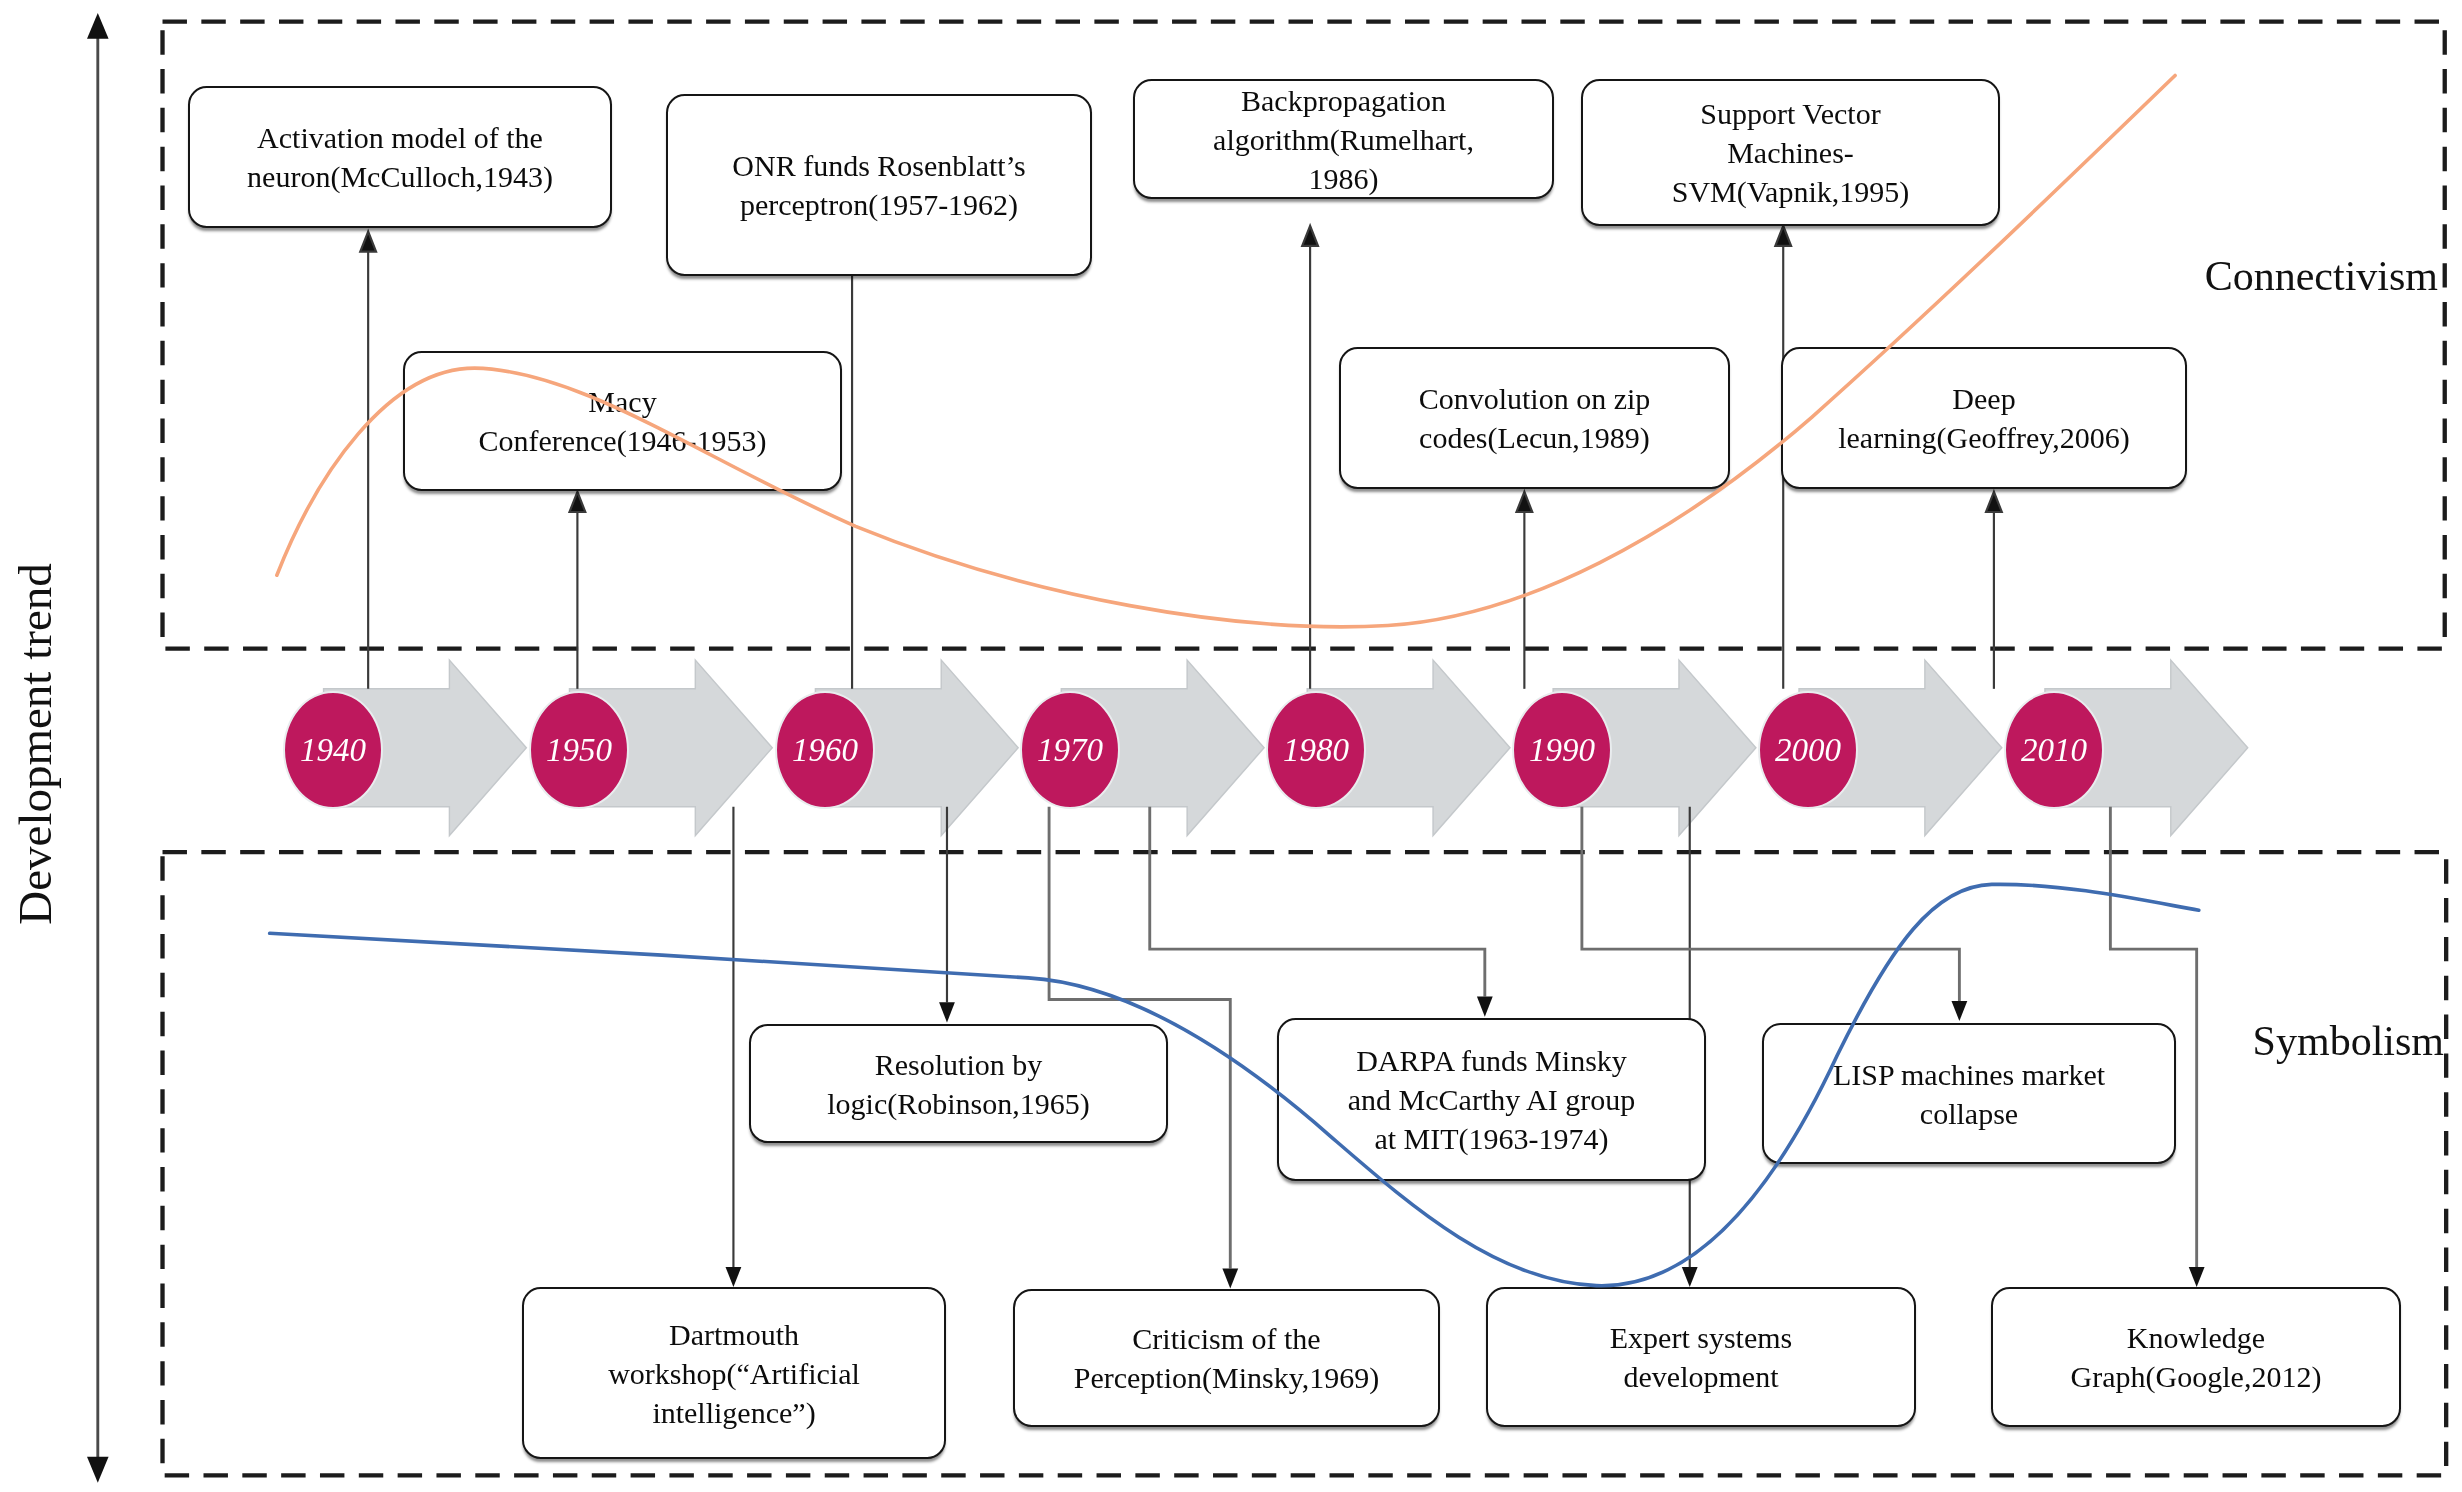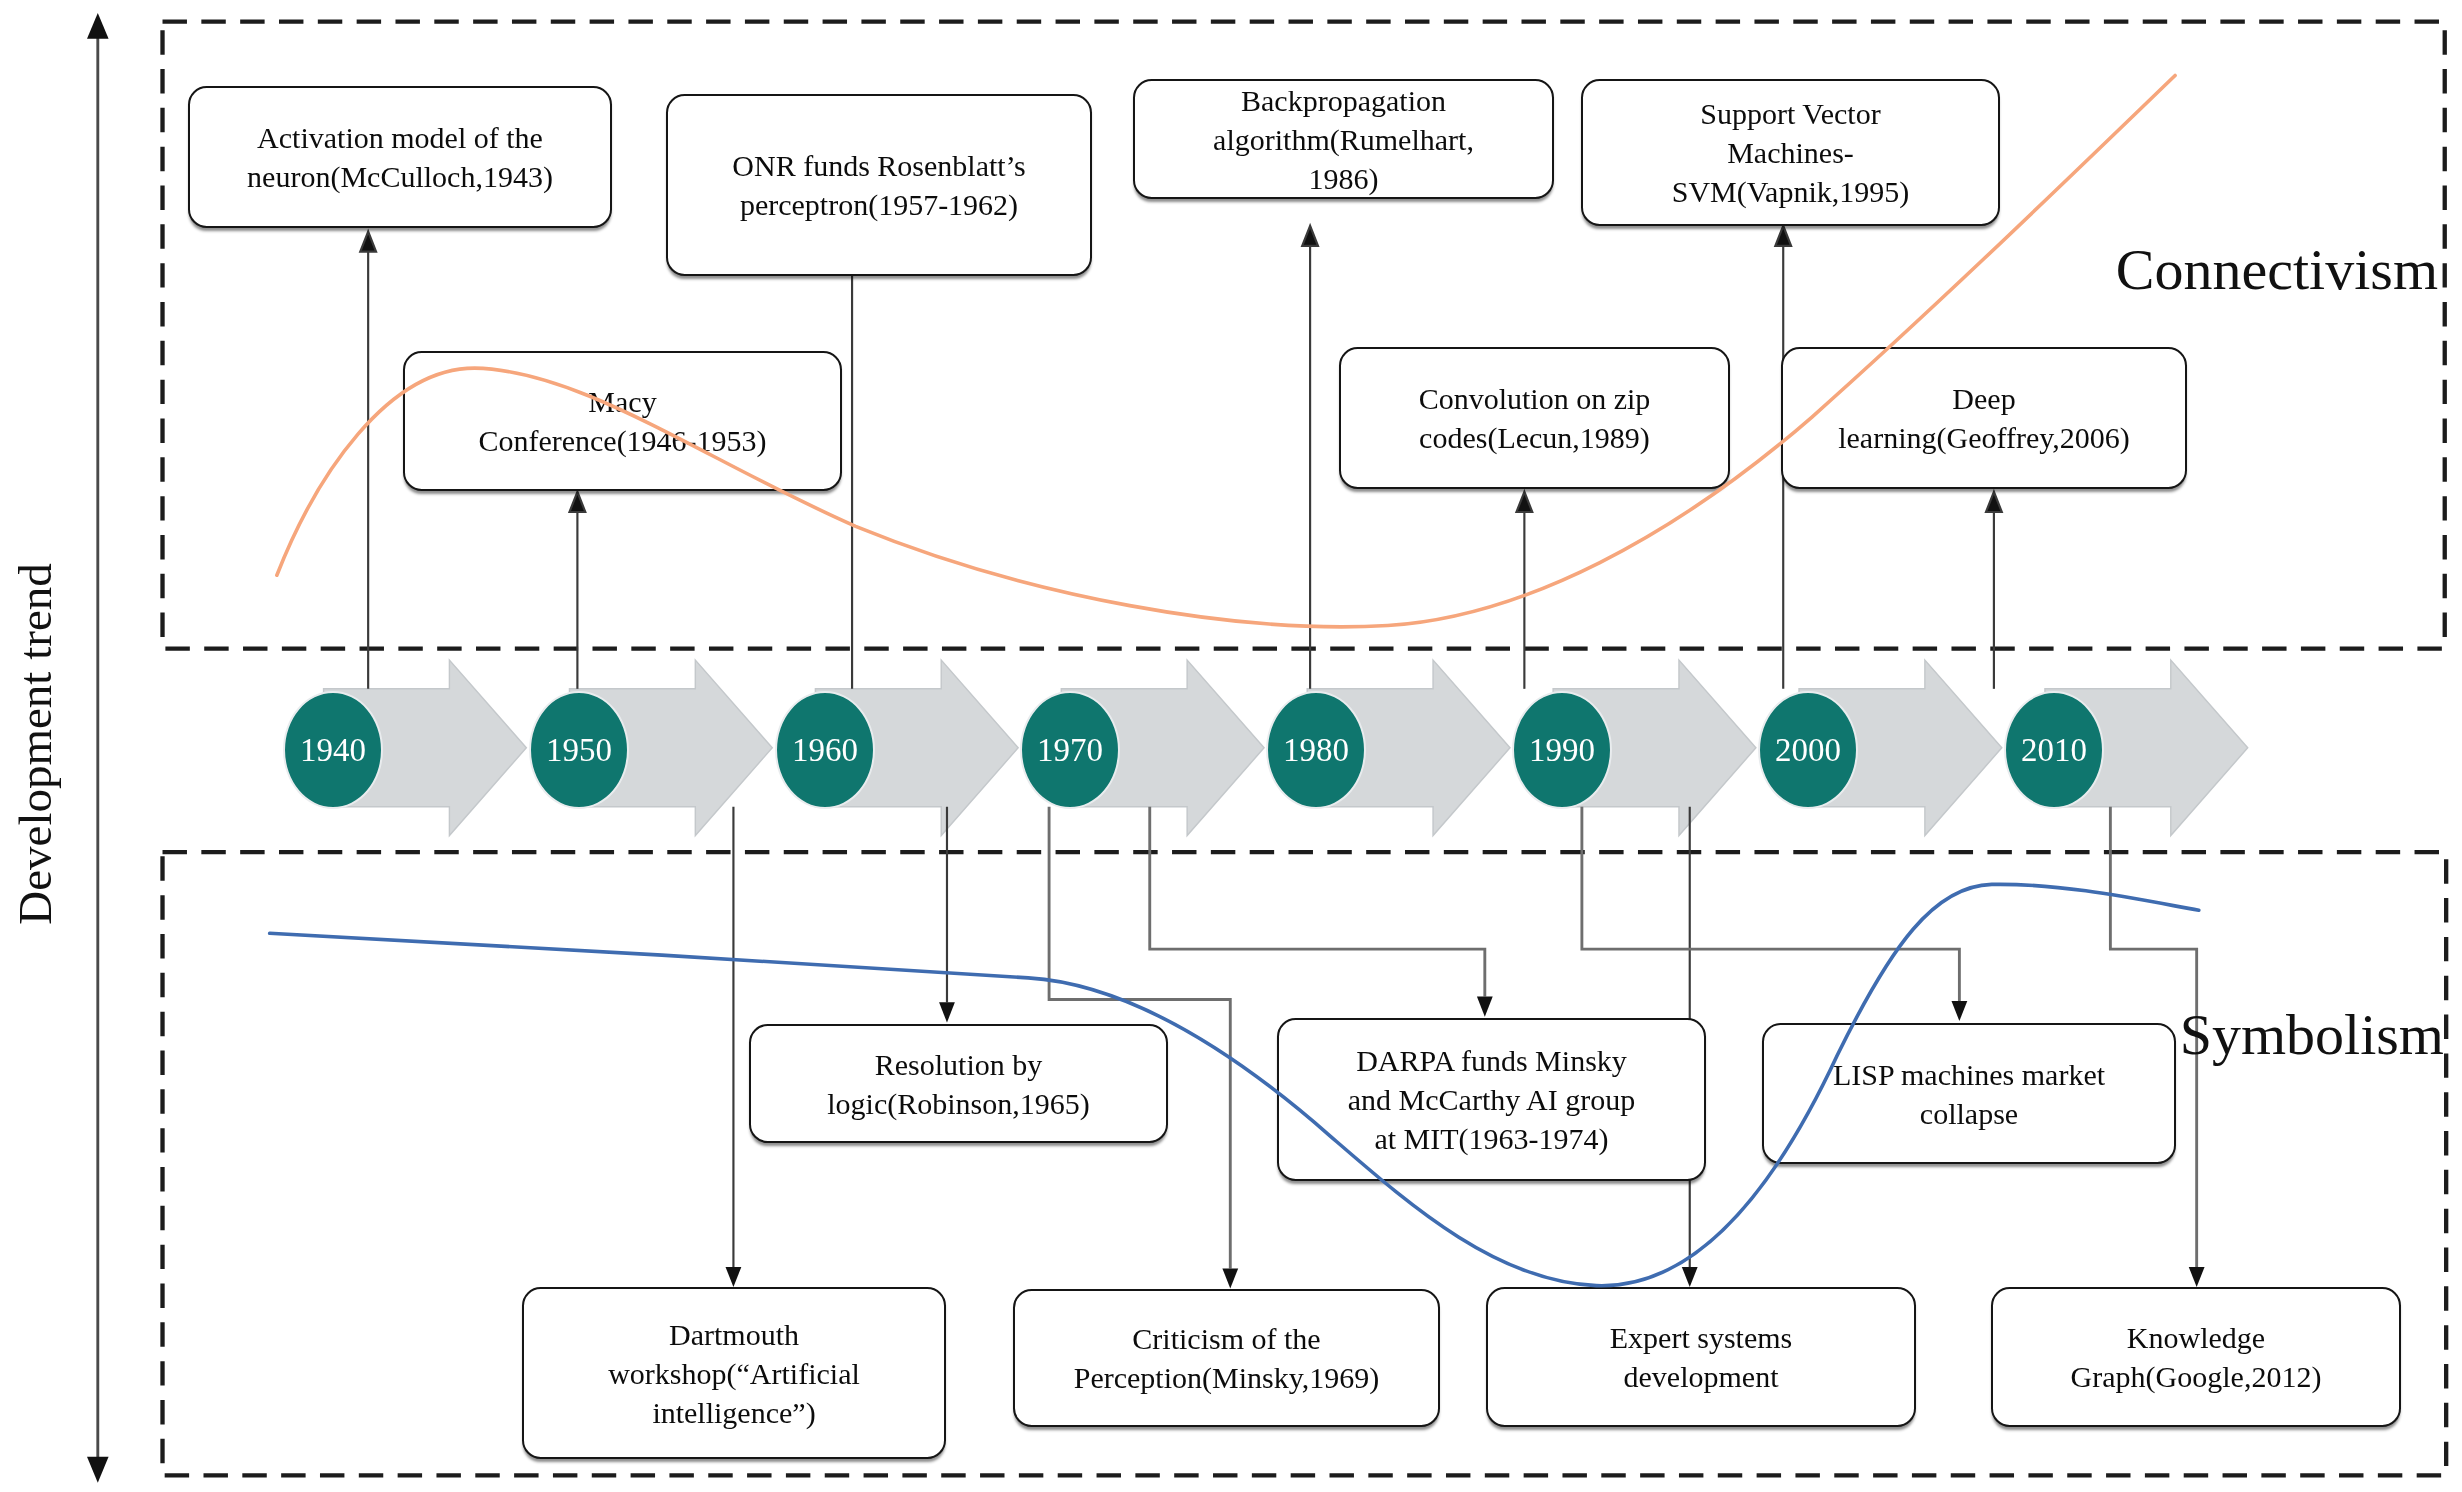--- a/index.html
+++ b/index.html
@@ -3,24 +3,24 @@
 <meta charset="utf-8">
 <style>
   html,body{margin:0;padding:0;background:#ffffff;}
   #stage{position:relative;width:2462px;height:1492px;background:#ffffff;overflow:hidden;
          font-family:"Liberation Serif","DejaVu Serif",serif;}
   .layer{position:absolute;left:0;top:0;width:2462px;height:1492px;pointer-events:none;}
   .box{position:absolute;box-sizing:border-box;background:#ffffff;border:2.9px solid #151515;
        border-radius:18.7px;display:flex;align-items:center;justify-content:center;
        text-align:center;font-size:30px;line-height:1.3;color:#0c0c0c;white-space:pre-line;
        padding:4.3px 11.5px;box-shadow:0 3.6px 2.9px -1.4px rgba(0,0,0,0.45);z-index:3;}
-  .year{position:absolute;width:96px;height:114px;border-radius:50%;background:#0f766e;
+  .year{position:absolute;width:96px;height:114px;border-radius:50%;background:#be185d;
         border:2.9px solid #e9ecee;display:flex;align-items:center;justify-content:center;
-        color:#ffffff;font-size:33px;z-index:4;}
-  .section-label{position:absolute;font-size:58px;color:#111;text-align:right;z-index:5;}
+        color:#ffffff;font-size:33px;z-index:4;font-style:italic;}
+  .section-label{position:absolute;font-size:42px;color:#111;text-align:right;z-index:5;margin-top:16px;}
   #dev-trend{position:absolute;left:-289px;top:717px;width:647px;text-align:center;
              font-size:47px;color:#111;transform:rotate(-90deg);transform-origin:center;z-index:5;}
   svg{display:block;}
 </style>
 </head>
 <body>
 
 <div id="stage">
 
   <svg class="layer" viewBox="0 0 3424 2075">

